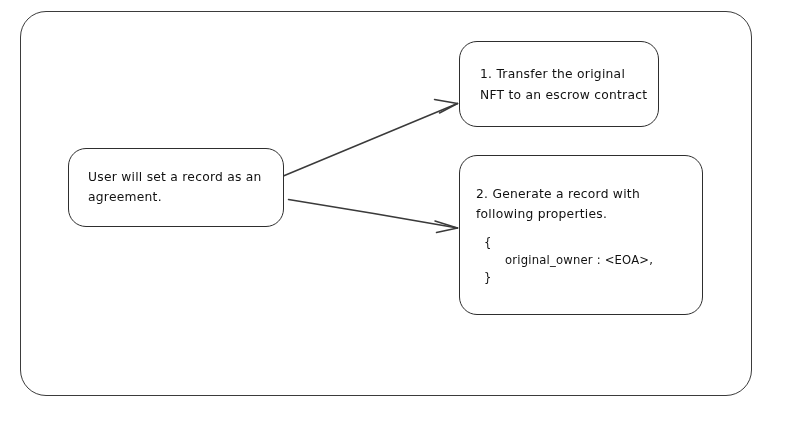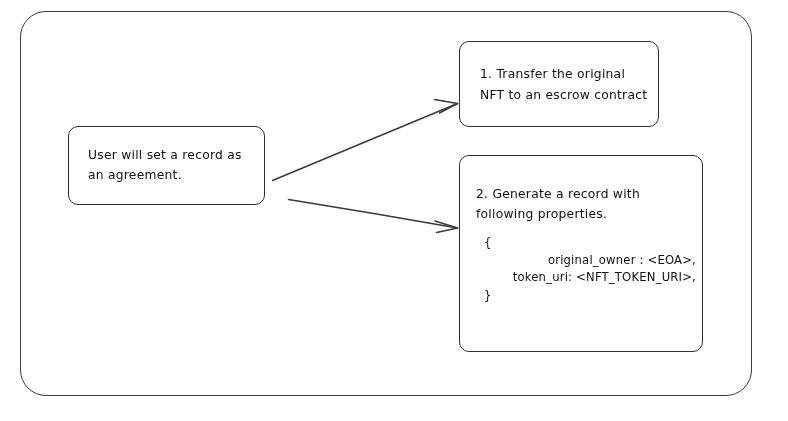--- a/index.html
+++ b/index.html
@@ -27,35 +27,35 @@
     height: 385px;
     border: 1.4px solid #3b3b3b;
     border-radius: 26px;
     box-sizing: border-box;
   }
   
   .node {
     position: absolute;
     box-sizing: border-box;
     border: 1.5px solid #2e2e2e;
-    border-radius: 10px;
+    border-radius: 18px;
     background: #ffffff;
   }
   .node-text {
     position: absolute;
     color: #111111;
     font-family: "DejaVu Sans", sans-serif;
     white-space: pre-wrap;
   }
 
   
   #node-user {
     left: 68px;
-    top: 126px;
-    width: 197px;
+    top: 148px;
+    width: 216px;
     height: 79px;
   }
   #node-user .node-text {
     left: 19px;
     top: 18px;
     right: 12px;
     font-size: 12.3px;
     line-height: 20px;
     letter-spacing: 0.25px;
   }
@@ -72,21 +72,21 @@
     right: 10px;
     font-size: 12.3px;
     line-height: 21px;
     letter-spacing: 0.25px;
   }
 
   #node-record {
     left: 459px;
     top: 155px;
     width: 244px;
-    height: 197px;
+    height: 160px;
   }
   #node-record .node-title {
     position: absolute;
     left: 16px;
     top: 28px;
     right: 10px;
     font-size: 12.3px;
     line-height: 20px;
     letter-spacing: 0.25px;
     color: #111111;
@@ -100,21 +100,20 @@
     font-size: 11.6px;
     line-height: 17.6px;
     letter-spacing: 0.2px;
     color: #111111;
   }
   .code-line {
     white-space: pre;
   }
   .code-line.indent {
     padding-left: 21px;
-    text-align: right;
   }
 
   
   #arrows {
     position: absolute;
     left: 0;
     top: 0;
     width: 788px;
     height: 421px;
     pointer-events: none;
@@ -150,18 +149,17 @@
 
   <div class="node" id="node-transfer">
     <div class="node-text">1. Transfer the original NFT to an escrow contract</div>
   </div>
 
   <div class="node" id="node-record">
     <div class="node-title">2. Generate a record with following properties.</div>
     <div class="code">
       <div class="code-line">{</div>
       <div class="code-line indent">original_owner : &lt;EOA&gt;,</div>
-      <div class="code-line indent">token_uri: &lt;NFT_TOKEN_URI&gt;,</div>
       <div class="code-line">}</div>
     </div>
   </div>
 
 </div>
 
 </body></html>

